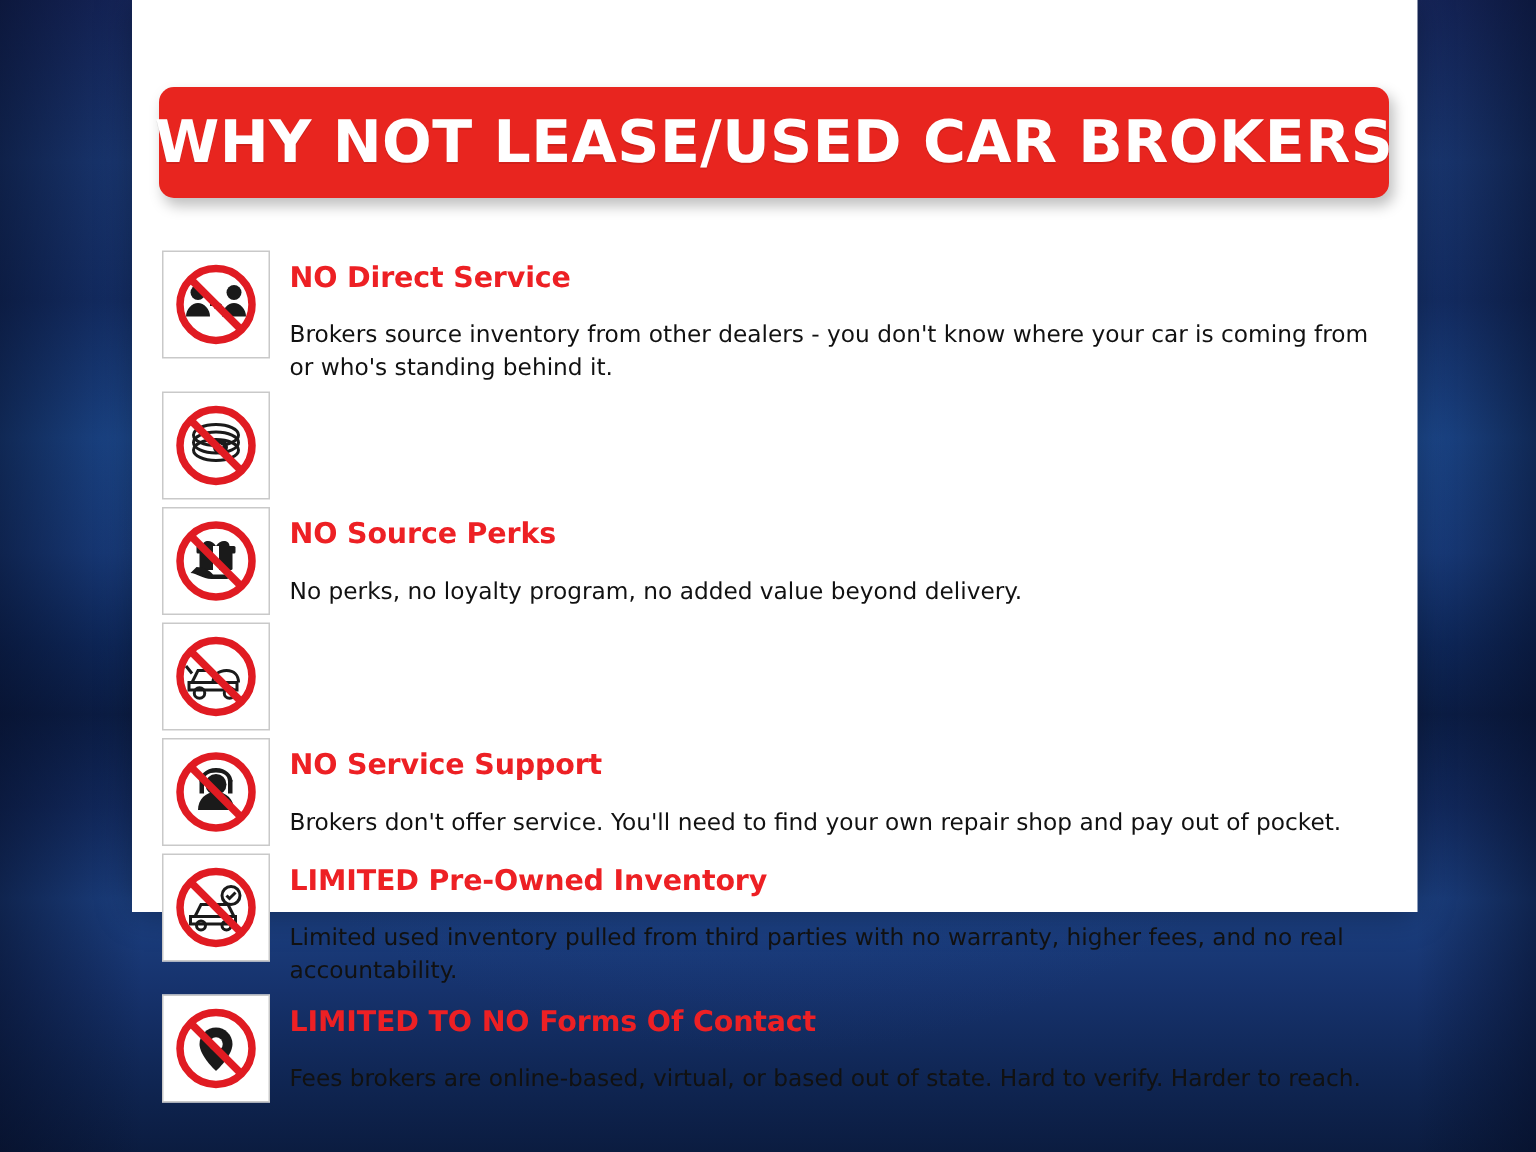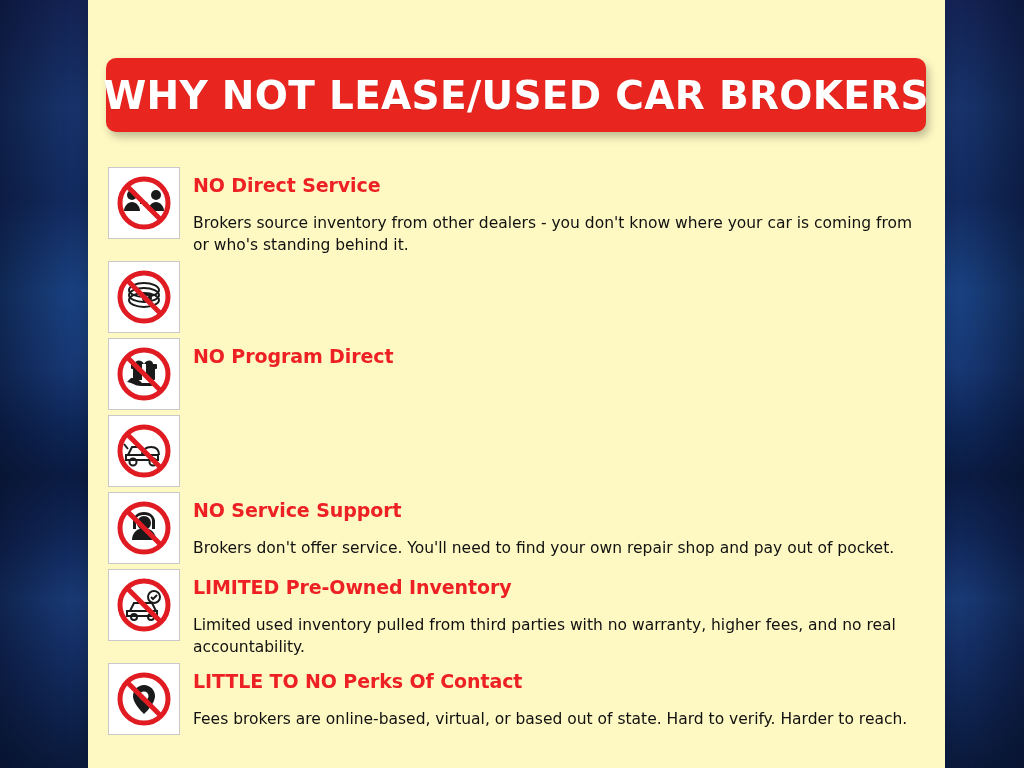--- a/index.html
+++ b/index.html
@@ -49,22 +49,22 @@
     right: 0; top: 0; width: 80px; height: 768px;
     background: linear-gradient(270deg, rgba(5,12,35,0.55), rgba(5,12,35,0.0));
   }
 
   
   #card {
     position: absolute;
     left: 88px;
     top: 0;
     width: 857px;
-    height: 768px;
-    background: #fef9c3;
+    height: 608px;
+    background: #ffffff;
     box-shadow: 0 0 22px rgba(0,0,0,0.35);
   }
 
   
   #title-banner {
     position: absolute;
     left: 18px;
     top: 58px;
     width: 820px;
     height: 74px;
@@ -208,21 +208,22 @@
               <path d="M30 20c-3-5-9-4-9 0z"></path>
               <path d="M30 20c3-5 9-4 9 0z"></path>
               <path d="M13 38c4 0 8 4 14 4h10c3 0 4-3 1-3H28c-2-3-7-5-11-5z"></path>
             </g>
             <circle cx="30" cy="30" r="24" fill="none" stroke="#e01b22" stroke-width="5"></circle>
             <line x1="13" y1="13" x2="47" y2="47" stroke="#e01b22" stroke-width="5"></line>
           </svg>
         </span>
       </div>
       <div class="item-text">
-        <div class="item-title">NO Program Direct</div>
+        <div class="item-title">NO Source Perks</div>
+        <div class="item-desc">No perks, no loyalty program, no added value beyond delivery.</div>
       </div>
     </div>
 
     <div class="item">
       <div class="icon-box">
         <span class="no-symbol">
           <svg width="60" height="60" viewBox="0 0 60 60">
             <circle cx="30" cy="30" r="25" fill="#ffffff"></circle>
             <g fill="none" stroke="#1a1a1a" stroke-width="2">
               <path d="M12 34h32v5H12z"></path>
@@ -294,19 +295,19 @@
             <g fill="#1a1a1a">
               <path d="M30 16c-6 0-11 5-11 11 0 8 11 18 11 18s11-10 11-18c0-6-5-11-11-11z"></path>
               <circle cx="30" cy="27" r="4.5" fill="#ffffff"></circle>
             </g>
             <circle cx="30" cy="30" r="24" fill="none" stroke="#e01b22" stroke-width="5"></circle>
             <line x1="13" y1="13" x2="47" y2="47" stroke="#e01b22" stroke-width="5"></line>
           </svg>
         </span>
       </div>
       <div class="item-text">
-        <div class="item-title">LITTLE TO NO Perks Of Contact</div>
+        <div class="item-title">LIMITED TO NO Forms Of Contact</div>
         <div class="item-desc">Fees brokers are online-based, virtual, or based out of state. Hard to verify. Harder to reach.</div>
       </div>
     </div>
 
   </div>
 </div>
 
 </body></html>

